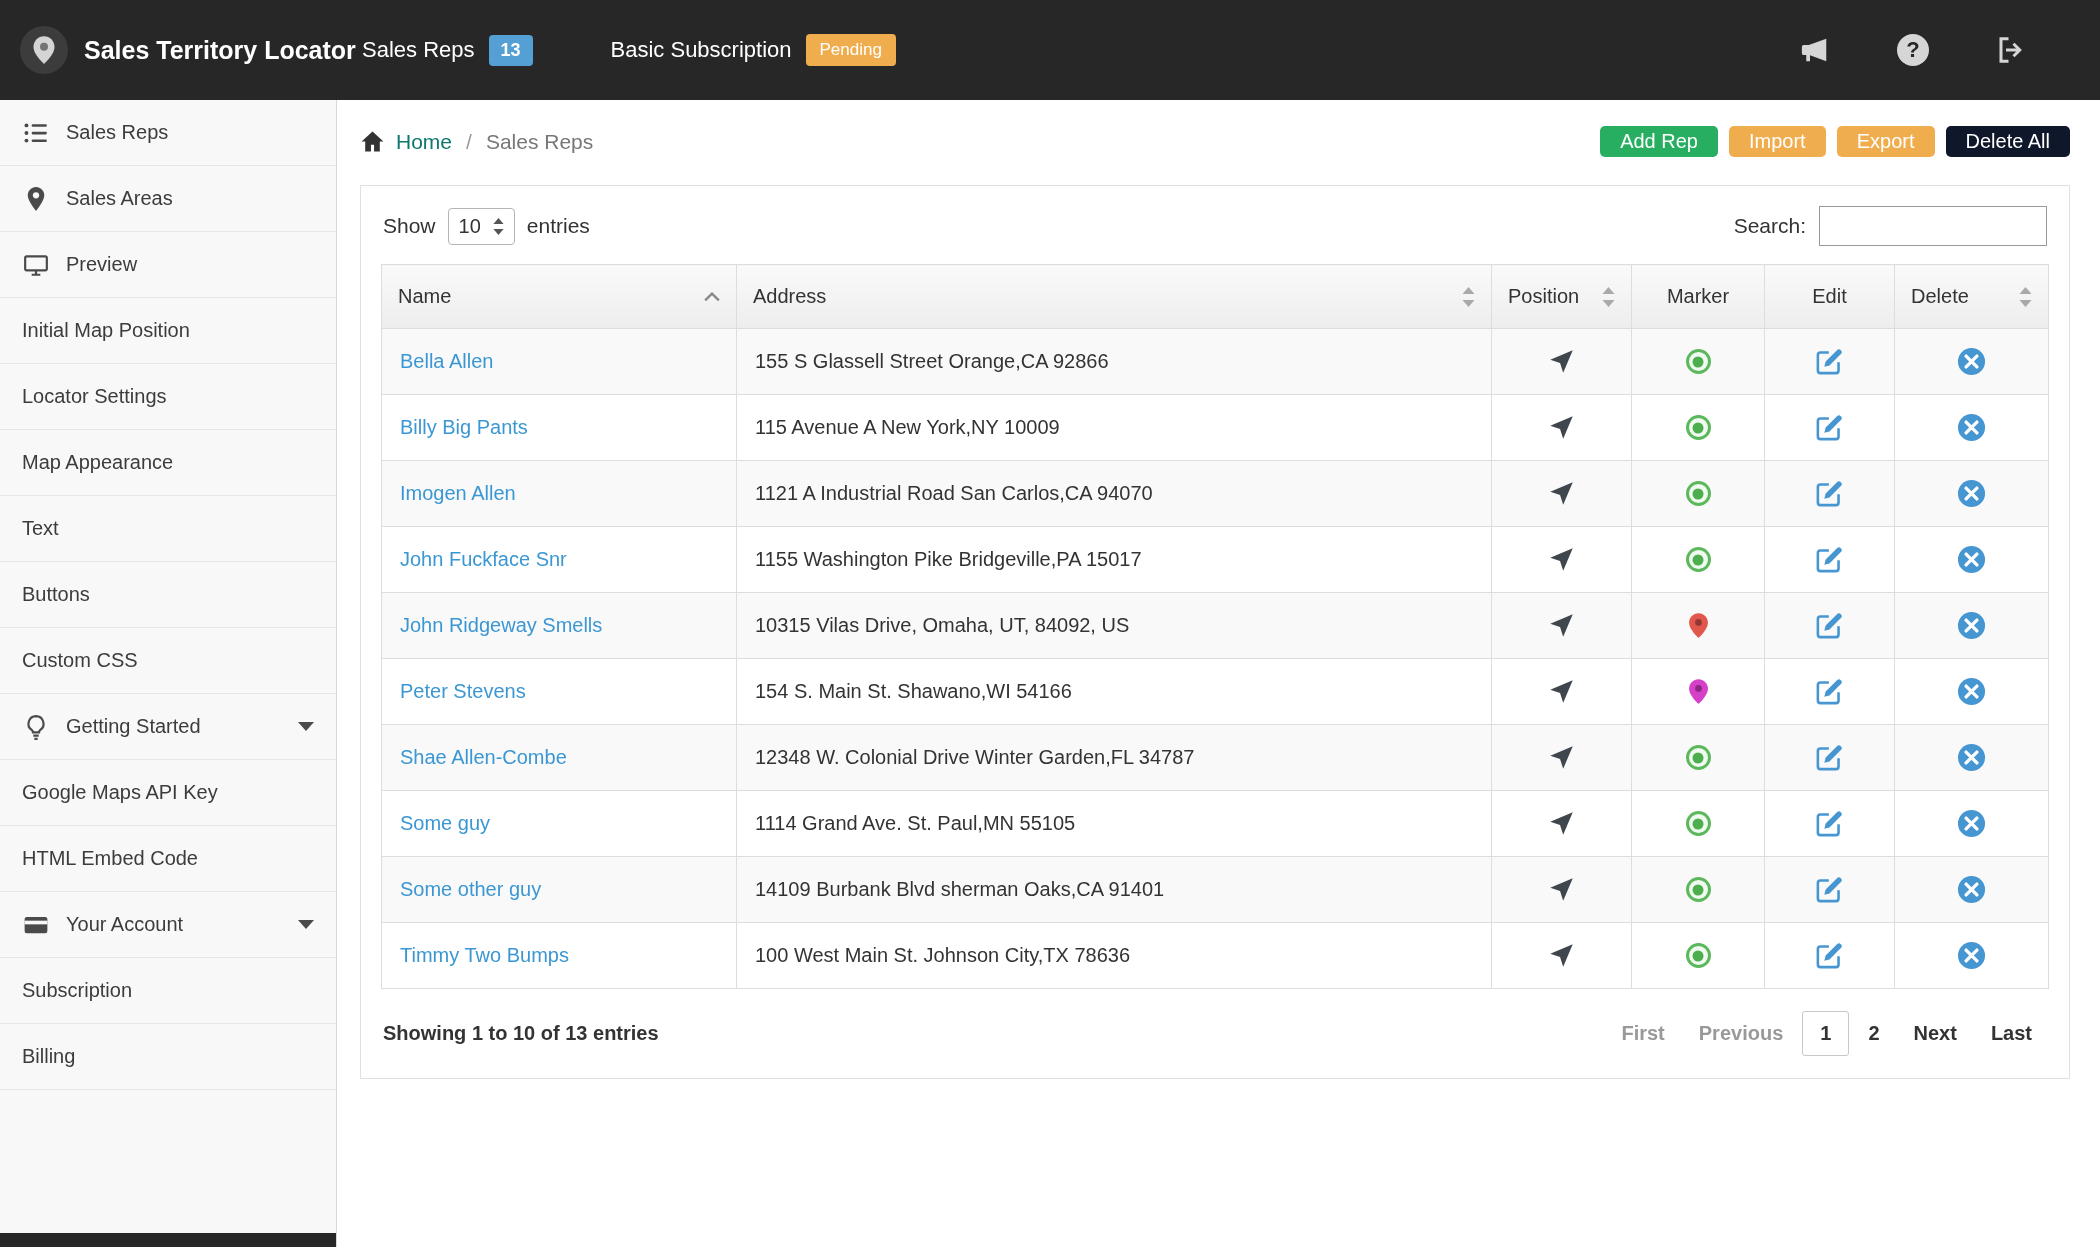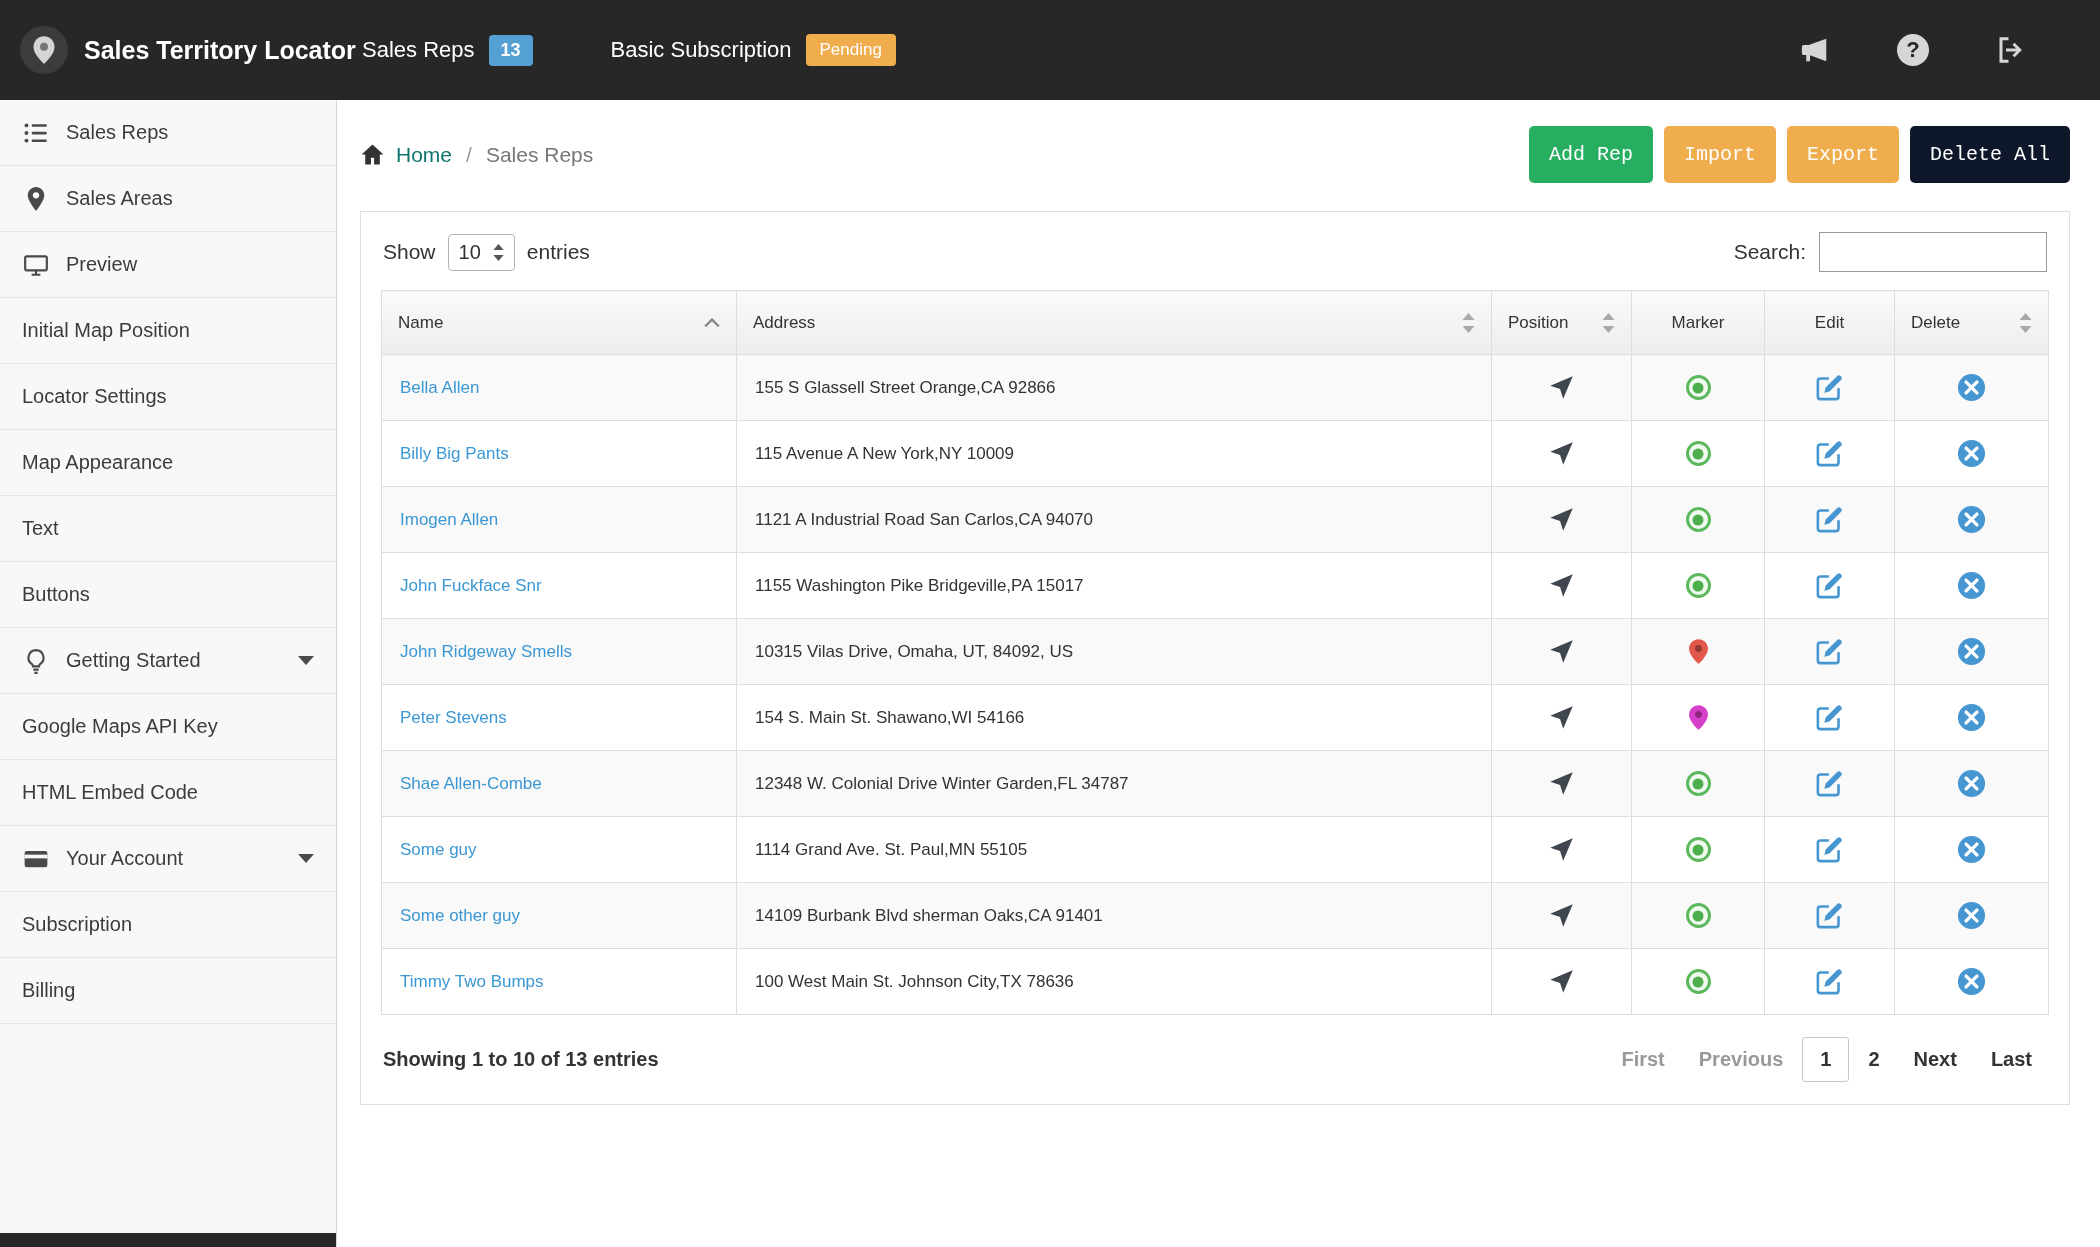--- a/index.html
+++ b/index.html
@@ -43,35 +43,35 @@
   
   .main { position:absolute; left:338px; top:100px; right:0; bottom:0; background:#fff; }
   .breadcrumb-bar { display:flex; align-items:center; padding:26px 30px 20px 22px; }
   .breadcrumb { display:flex; align-items:center; gap:11px; font-size:21px; }
   .breadcrumb .home-ic { width:25px; height:25px; color:#333; display:flex; }
   .breadcrumb .home-ic svg { width:25px; height:25px; }
   .bc-home { color:#0f766e; text-decoration:none; cursor:pointer; }
   .bc-sep { color:#999; padding:0 3px; }
   .bc-current { color:#777; }
   .toolbar { margin-left:auto; display:flex; gap:11px; }
-  .btn { border:none; border-radius:5px; color:#fff; font-size:20px; padding:17px 20px; font-family:Liberation Mono, monospace; cursor:pointer; white-space:nowrap; }
+  .btn { border:none; border-radius:5px; color:#fff; font-size:20px; padding:4px 20px; font-family:Liberation Sans, sans-serif; cursor:pointer; white-space:nowrap; }
   .btn-green { background:#27ae60; }
   .btn-orange { background:#f0ad4e; }
   .btn-red { background:#0f172a; }
   
   .panel { margin:8px 30px 0 22px; border:1px solid #e0e0e0; padding:0 20px 16px 20px; }
   .controls { display:flex; align-items:center; padding:20px 2px 18px 2px; font-size:21px; color:#333; }
   .page-size {
     display:inline-flex; align-items:center; gap:12px; border:1px solid #b5b5b5; border-radius:4px;
     background:#fff; padding:6px 10px; margin:0 12px; font-size:20px; cursor:pointer;
   }
   .page-size svg { width:11px; height:17px; color:#555; }
   .search-wrap { margin-left:auto; display:flex; align-items:center; gap:13px; }
   .search-input { width:228px; height:40px; border:1px solid #999; font-size:20px; padding:0 10px; font-family:inherit; }
-  table.reps { width:100%; border-collapse:collapse; font-size:17px; table-layout:fixed; }
+  table.reps { width:100%; border-collapse:collapse; font-size:20px; table-layout:fixed; }
   th, td { border:1px solid #ddd; }
   th { background:linear-gradient(#fafafa,#ededed); font-weight:400; color:#333; height:64px; padding:0 16px; cursor:pointer; }
   .th-flex { display:flex; align-items:center; justify-content:space-between; gap:8px; }
   .th-center .th-flex { justify-content:center; }
   .sort-asc, .sort-both { display:none; flex:none; }
   th[data-sort="asc"] .sort-asc { display:block; }
   th[data-sort="both"] .sort-both { display:block; }
   .sort-asc { width:16px; height:10px; }
   .sort-both { width:13px; height:20px; color:#a9a9a9; }
   td { height:66px; padding:0 18px; color:#333; background:#fff; }
@@ -177,20 +177,23 @@
     </div>
   <div class="side-item sub">
       <span>Map Appearance</span>
     </div>
   <div class="side-item sub">
       <span>Text</span>
     </div>
   <div class="side-item sub">
       <span>Buttons</span>
     </div>
+  <div class="side-item sub">
+      <span>Custom CSS</span>
+    </div>
   <div class="side-item top">
     <span class="s-icon">
       <svg viewBox="0 0 24 24" fill="none" stroke="currentColor" stroke-width="2">
           <path d="M12 2a7 7 0 0 0-4 12.7c.8.6 1.2 1.5 1.2 2.3h5.6c0-.8.4-1.7 1.2-2.3A7 7 0 0 0 12 2z"></path>
           <path d="M9.5 20h5M10.5 23h3"></path>
         </svg>
     </span>
     <span>Getting Started</span>
     <span class="caret"></span>
   </div>

